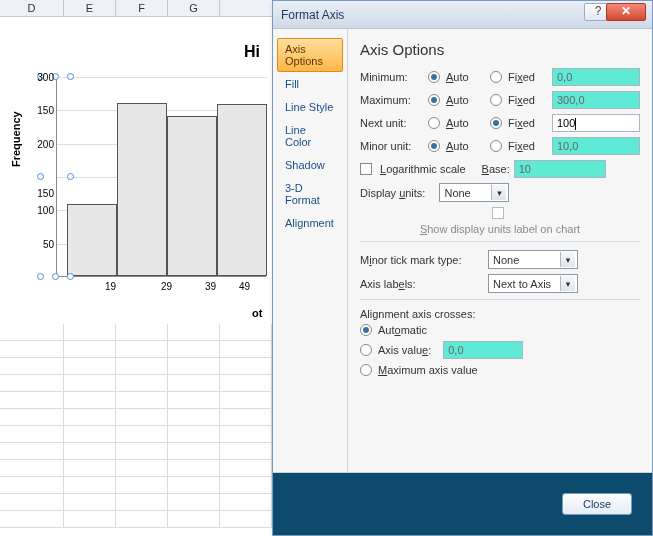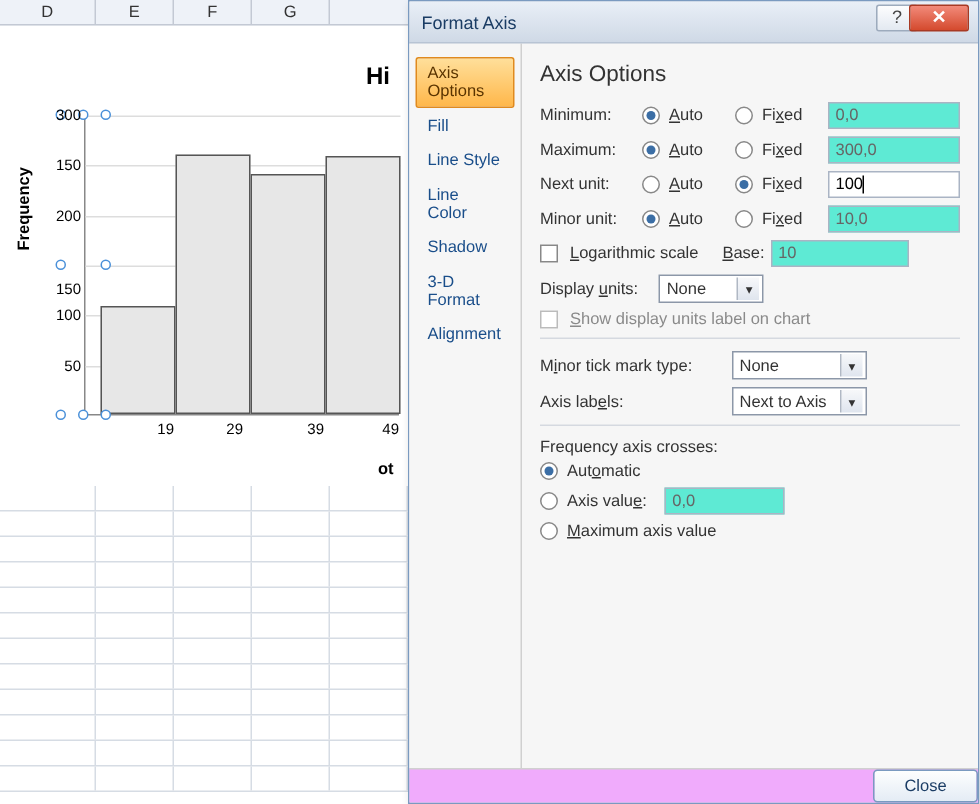--- a/index.html
+++ b/index.html
@@ -249,29 +249,29 @@
   }
   .select .arrow {
     width: 15px; height: 15px;
     border-left: 1px solid #b0b8c4;
     background: linear-gradient(#f7f8fa,#dfe5ee);
     display: flex; align-items: center; justify-content: center;
   }
   .select .arrow::after { content:'▾'; font-size:9px; color:#333; }
   .under { text-decoration: underline; }
   .sep { height: 1px; background: #d5d9e0; margin: 6px 0 8px 0; }
-  .muted { color: #8a8a8a; }
+  .muted { color: #8a8a8a; flex-direction: column; }
   .section-label { margin: 2px 0 4px 0; }
 
   .dialog-footer {
     border-top: 1px solid #d0d0d0;
-    padding: 0;
+    padding: 20px;
     display: flex;
     justify-content: flex-end;
-    background: #f0abfc;
+    background: #0c4a6e;
   }
   .btn {
     min-width: 70px;
     height: 22px;
     border: 1px solid #7a9ac0;
     border-radius: 3px;
     background: linear-gradient(#fdfefe,#e4ecf5);
     text-align: center;
     line-height: 20px;
     font-size: 11px;
@@ -315,23 +315,23 @@
     <div class="sel-handle" style="left:37px; top:256px;"></div>
     <div class="sel-handle" style="left:52px; top:256px;"></div>
     <div class="sel-handle" style="left:67px; top:256px;"></div>
   <div class="ytick" style="top: 226.667px;">50</div>
       <div class="ytick" style="top: 193.333px;">100</div>
       <div class="ytick" style="top: 176px;">150</div>
       <div class="ytick" style="top: 126.667px;">200</div>
       <div class="ytick" style="top: 93.3333px;">150</div>
       <div class="ytick" style="top: 60px;">300</div>
       <div class="xtick" style="left: 66px; width: 50px;">19</div>
-      <div class="xtick" style="left: 112px; width: 50px;">29</div>
+      <div class="xtick" style="left: 122px; width: 50px;">29</div>
       <div class="xtick" style="left: 166px; width: 50px;">39</div>
-      <div class="xtick" style="left: 216px; width: 50px;">49</div>
+      <div class="xtick" style="left: 200px; width: 50px;">49</div>
     </div>
 
   <div class="grid-rows" id="gridrows">
       <div class="grid-row">
         <div class="grid-cell"></div>
         <div class="grid-cell"></div>
         <div class="grid-cell"></div>
         <div class="grid-cell"></div>
         <div class="grid-cell"></div>
       </div>
@@ -504,21 +504,21 @@
       <div class="opt-row">
         <span style="width:124px">Axis lab<span class="under">e</span>ls:</span>
         <div class="select">
           <span>Next to Axis</span>
             <div class="arrow"></div>
         </div>
       </div>
 
       <div class="sep"></div>
 
-      <div class="section-label">Frequency axis crosses:</div>
+      <div class="section-label">Alignment axis crosses:</div>
       <div class="opt-row">
         <div class="radio checked"></div>
         <span>Aut<span class="under">o</span>matic</span>
       </div>
       <div class="opt-row">
         <div class="radio"></div>
         <span>Axis valu<span class="under">e</span>:</span>
         <span style="width:4px"></span>
         <div class="txt disabled" style="width:80px">0,0</div>
       </div>

